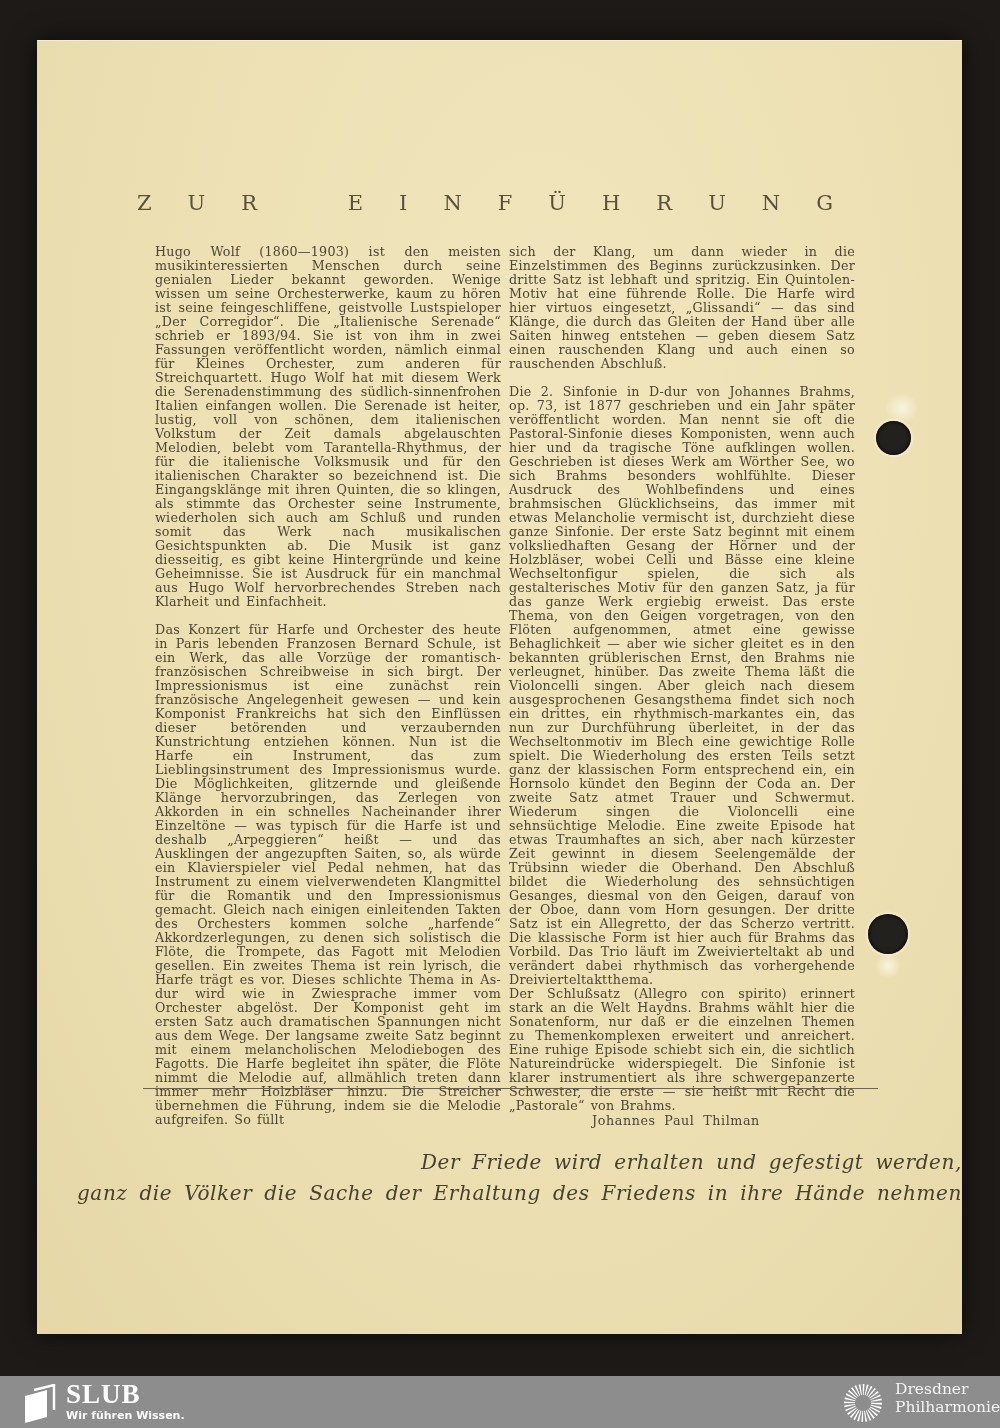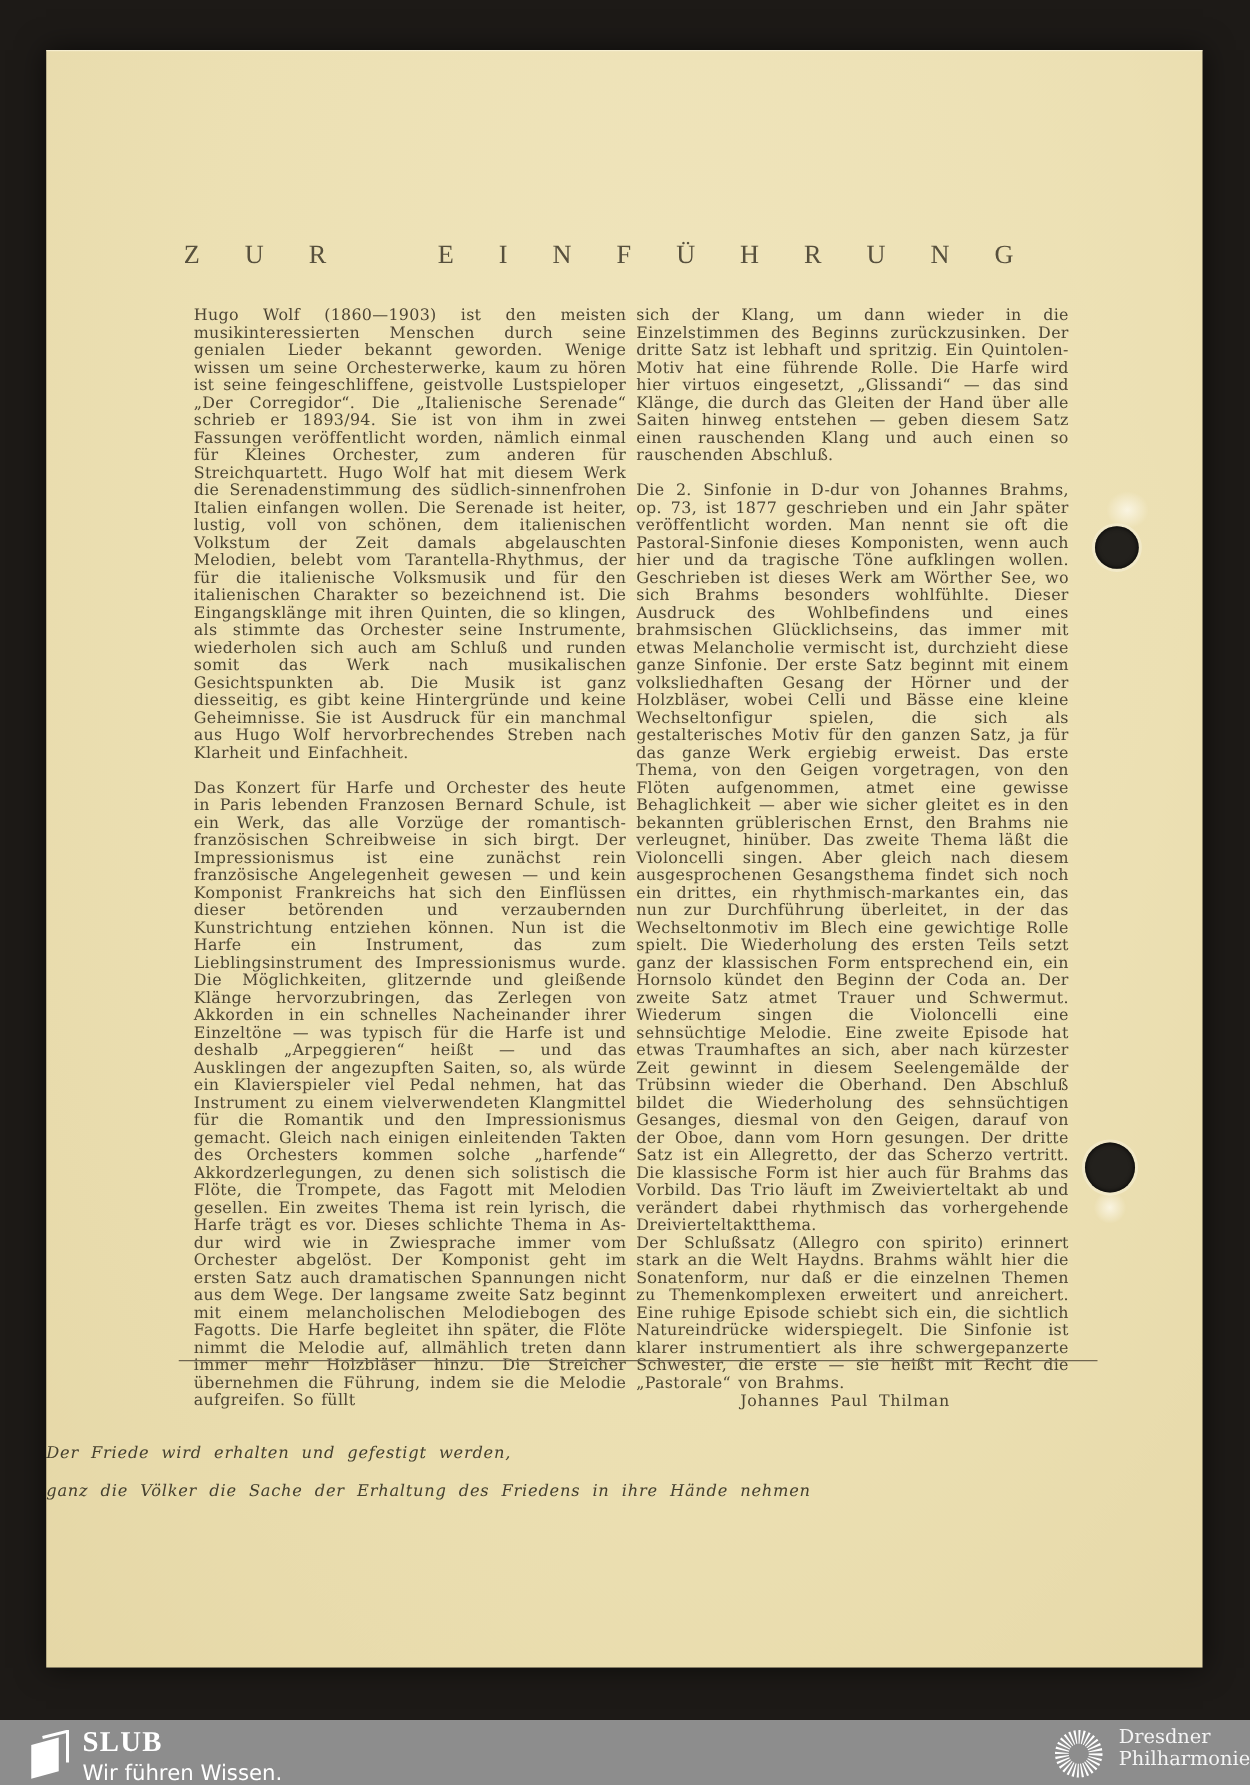--- a/index.html
+++ b/index.html
@@ -12,44 +12,44 @@
   }
   
   .paper{
     position:absolute;left:37px;top:40px;width:925px;height:1293px;
     background:
       radial-gradient(ellipse at 55% 28%, #f0e5bd 0%, #ece0b3 55%, #e5d7a6 100%);
     box-shadow:0 0 22px rgba(0,0,0,0.6);
     border-top:1px solid rgba(252,246,222,0.7);
   }
   .page-title{
-    position:absolute;left:110px;top:150px;margin:0;
+    position:absolute;left:100px;top:150px;margin:0;
     font-size:21px;font-weight:400;color:#57503d;
-    letter-spacing:36px;word-spacing:12px;white-space:nowrap;font-family:Liberation Serif, serif;
+    letter-spacing:36px;word-spacing:12px;white-space:nowrap;
   }
   .col{
     position:absolute;top:204px;width:358px;
     font-size:12.7px;line-height:14px;color:#4c4434;
     text-align:justify;letter-spacing:0.25px;word-spacing:1.6px;
   }
   .col p{margin:0 0 14px 12px;}
   .col p.tight{margin-bottom:0;}
   .col-left{left:106px;}
   .col-right{left:460px;}
   .signature{
     text-align:center;margin-top:1px;letter-spacing:0.6px;word-spacing:4px;
   }
   .rule{
     position:absolute;left:106px;top:1047px;width:735px;height:0;
     border-top:1px solid #6f6550;
   }
   .quote{
     position:absolute;left:0;right:0;top:1106px;
-    text-align:left;font-style:italic;
-    font-size:13px;line-height:31px;color:#45402f;
+    text-align:right;font-style:italic;
+    font-size:20px;line-height:31px;color:#45402f;
     letter-spacing:0.6px;word-spacing:5px;
   }
   
   .hole{
     position:absolute;border-radius:50%;
     background:#23211d;
     box-shadow:0 0 0 2.5px rgba(248,243,224,0.45), inset 0 0 4px #000;
   }
   .hole-1{left:839px;top:380px;width:35px;height:34px;}
   .hole-2{left:831px;top:873px;width:40px;height:40px;}
@@ -62,26 +62,26 @@
   
   .footer{
     position:absolute;left:0;bottom:0;width:1000px;height:52px;
     background:#8d8d8d;
   }
   .slub{position:absolute;left:23px;top:5px;display:flex;align-items:flex-start;}
   .slub svg{margin-top:3px;}
   .slub-text{margin-left:9px;}
   .slub-name{
     font-family:"Liberation Serif","DejaVu Serif",serif;
-    font-weight:700;font-size:23px;line-height:26px;color:#ffffff;
+    font-weight:700;font-size:27px;line-height:26px;color:#ffffff;
     letter-spacing:1px;
   }
   .slub-tag{
     font-family:"DejaVu Sans","Liberation Sans",sans-serif;
-    font-weight:400;font-size:17px;color:#ffffff;margin-top:2px;
+    font-weight:700;font-size:11px;color:#ffffff;margin-top:2px;
   }
   .phil{position:absolute;left:840px;top:4px;display:flex;align-items:flex-start;}
   .phil-text{
     margin-left:9px;
     font-family:"DejaVu Serif","Liberation Serif",serif;
     font-size:15.5px;line-height:18px;color:#f4f4f4;
   }
 </style>
 </head>
 <body>

